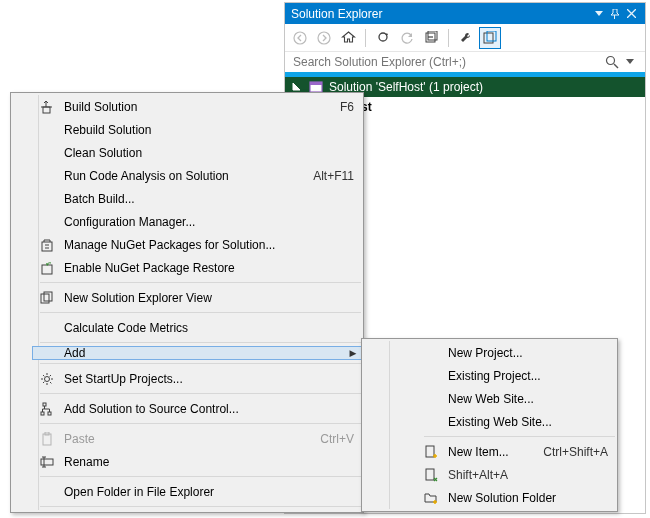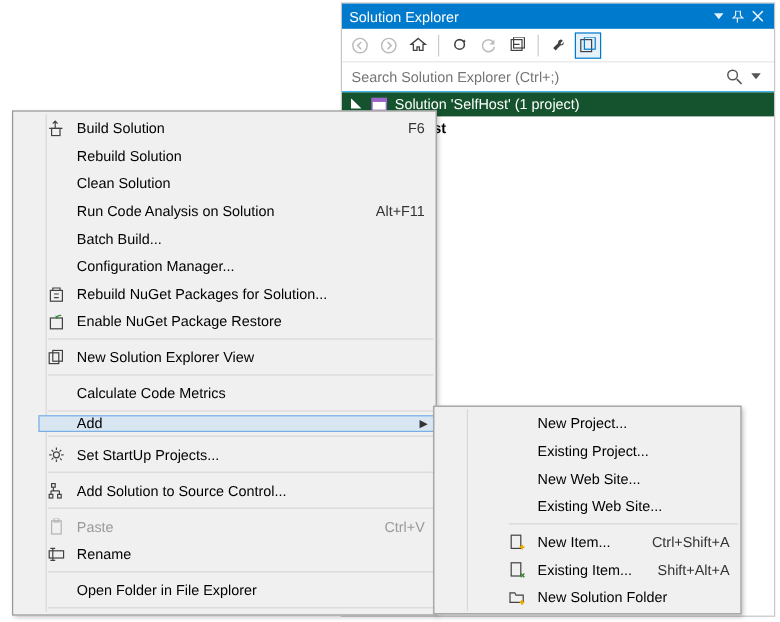--- a/index.html
+++ b/index.html
@@ -8,21 +8,21 @@
   
   .panel { position: absolute; left: 284px; top: 2px; width: 362px; height: 512px; border: 1px solid #c6c6c6; background: #fff; display: flex; flex-direction: column; }
   .panel-title { background: #007acc; color: #fff; height: 21px; display: flex; align-items: center; padding: 0 6px; font-size: 11px; }
   .panel-title .spacer { flex: 1; }
   .panel-title .tb { width: 16px; height: 16px; display: flex; align-items: center; justify-content: center; color: #fff; opacity: .9; }
   .panel-toolbar { height: 28px; display: flex; align-items: center; padding: 2px 4px; gap: 2px; border-bottom: 1px solid #e6e6e6; }
   .panel-toolbar .tbtn { width: 22px; height: 22px; display: flex; align-items: center; justify-content: center; color: #555; border: 1px solid transparent; }
   .panel-toolbar .tbtn.disabled { color: #bbb; }
   .panel-toolbar .tbtn.boxed { border: 1px solid #007acc; background: #e5f1fb; }
   .panel-toolbar .sep { width: 1px; height: 18px; background: #ccc; margin: 0 4px; }
-  .search { height: 25px; display: flex; align-items: center; padding: 0 6px; color: #6d6d6d; border-bottom: 1px solid #0ea5e9; }
+  .search { height: 25px; display: flex; align-items: center; padding: 0 6px; color: #6d6d6d; border-bottom: 5px solid #0ea5e9; }
   .search .grow { flex: 1; outline: none; border: none; background: transparent; color: #6d6d6d; }
   .search .sicon { width: 18px; color: #555; display:flex; align-items:center; justify-content:center; }
   .tree { flex: 1; padding-top: 0; }
   .tree-row { height: 20px; display: flex; align-items: center; padding-left: 6px; gap: 5px; }
   .tree-row.sel { background: #14532d; color: #fff; }
   .tree-row .tw { width: 12px; display:flex; align-items:center; justify-content:center; }
   .tree-row .ic { width: 16px; height: 16px; display:flex; align-items:center; justify-content:center; }
   .tree-row.child { padding-left: 22px; font-weight: bold; }
 
   
@@ -200,21 +200,21 @@
     <span class="ic"></span>
       <span class="lbl">Configuration Manager...</span>
   </div>
   <div class="menu-item">
     <span class="ic">
       <svg width="14" height="14">
           <rect x="2" y="4" width="10" height="9" fill="none" stroke="#414141"></rect>
           <path d="M4 4V2h6v2M5 7h4M5 10h4" stroke="#414141" fill="none"></path>
         </svg>
     </span>
-    <span class="lbl">Rebuild NuGet Packages for Solution...</span>
+    <span class="lbl">Manage NuGet Packages for Solution...</span>
   </div>
   <div class="menu-item">
     <span class="ic">
       <svg width="14" height="14">
           <rect x="2" y="4" width="10" height="9" fill="none" stroke="#414141"></rect>
           <path d="M11 2a3 3 0 0 0-4 2" stroke="#388a34" fill="none"></path>
           <path d="M6 2l1 3 2-2z" fill="#388a34"></path>
         </svg>
     </span>
     <span class="lbl">Enable NuGet Package Restore</span>
@@ -320,21 +320,20 @@
     <span class="lbl">New Item...</span>
     <span class="short">Ctrl+Shift+A</span>
   </div>
   <div class="menu-item">
     <span class="ic">
       <svg width="14" height="14">
           <rect x="2" y="1" width="8" height="11" fill="none" stroke="#414141"></rect>
           <path d="M10 10l3 3M13 10l-3 3" stroke="#388a34" stroke-width="1.2"></path>
         </svg>
     </span>
-    <span class="lbl">Existing Item...</span>
     <span class="short">Shift+Alt+A</span>
   </div>
   <div class="menu-item">
     <span class="ic">
       <svg width="14" height="14">
           <path d="M1 3h4l1 2h6v6H1z" fill="none" stroke="#414141"></path>
           <path d="M11 9v4M9 11h4" stroke="#e8ab00" stroke-width="1.5"></path>
         </svg>
     </span>
     <span class="lbl">New Solution Folder</span>

